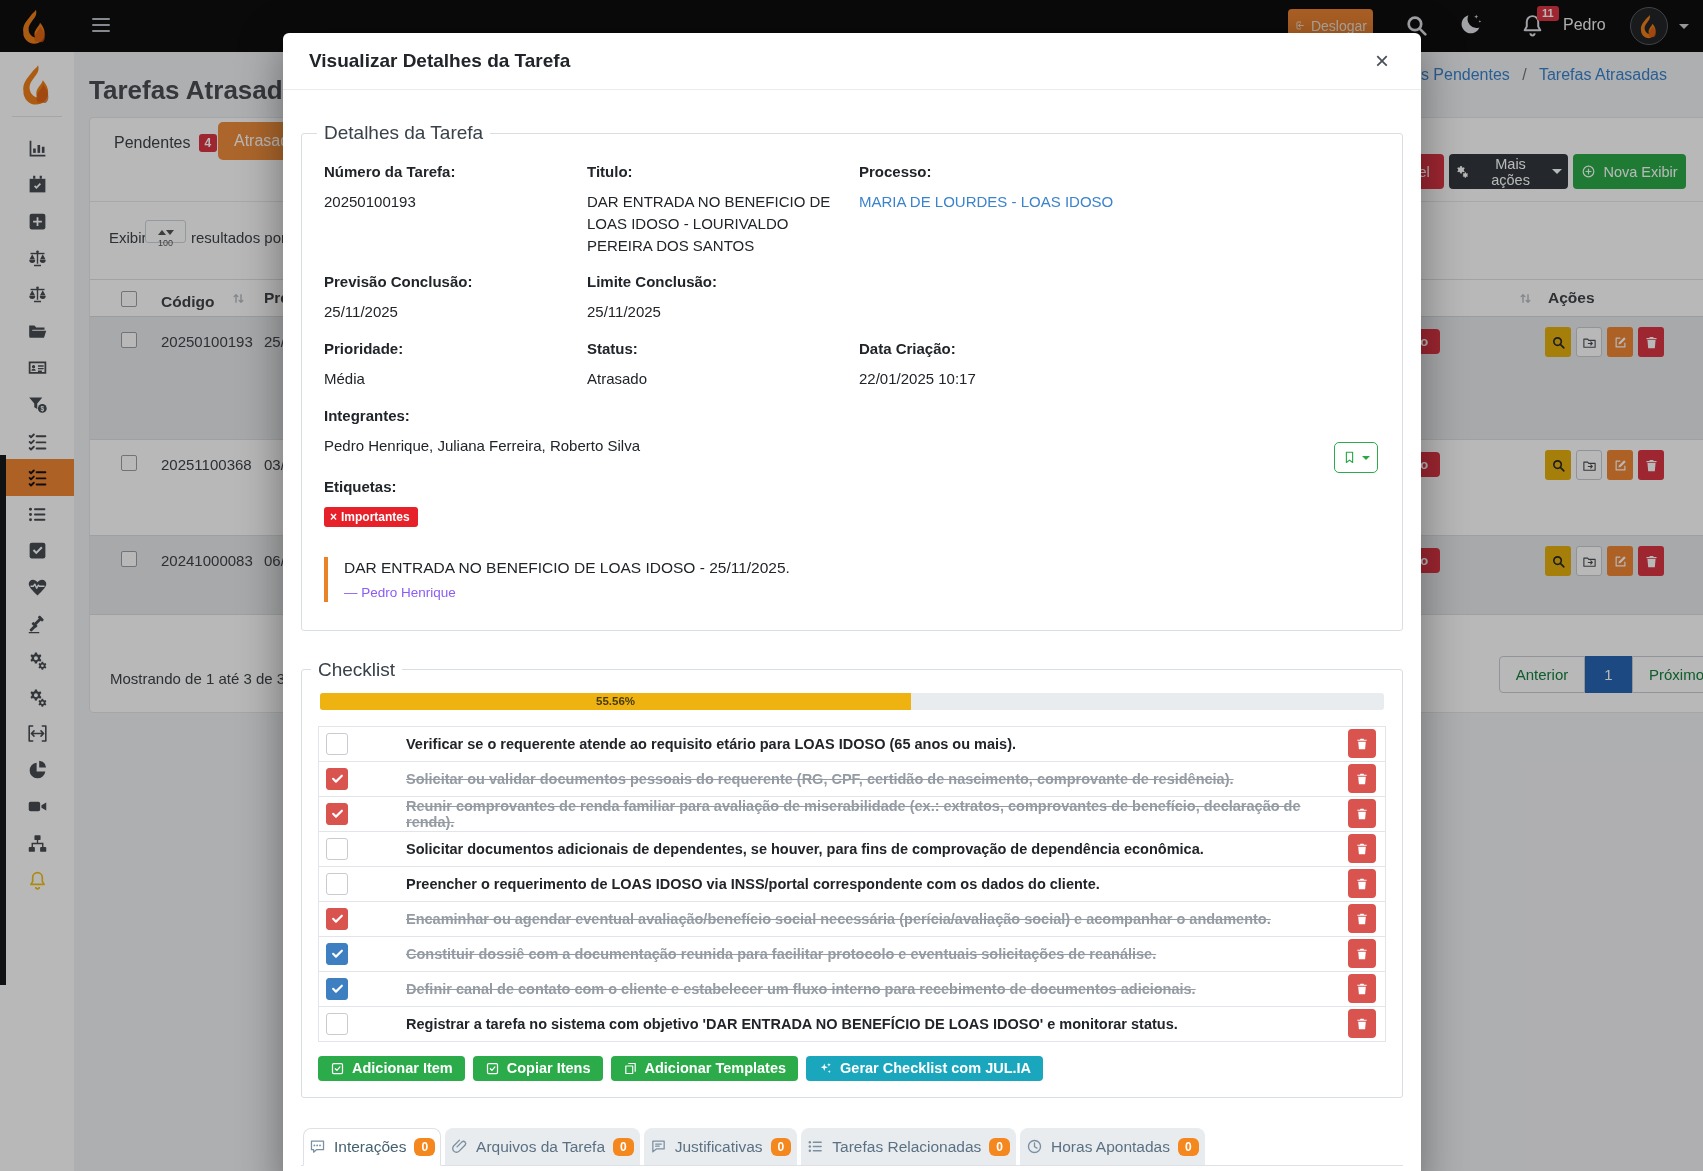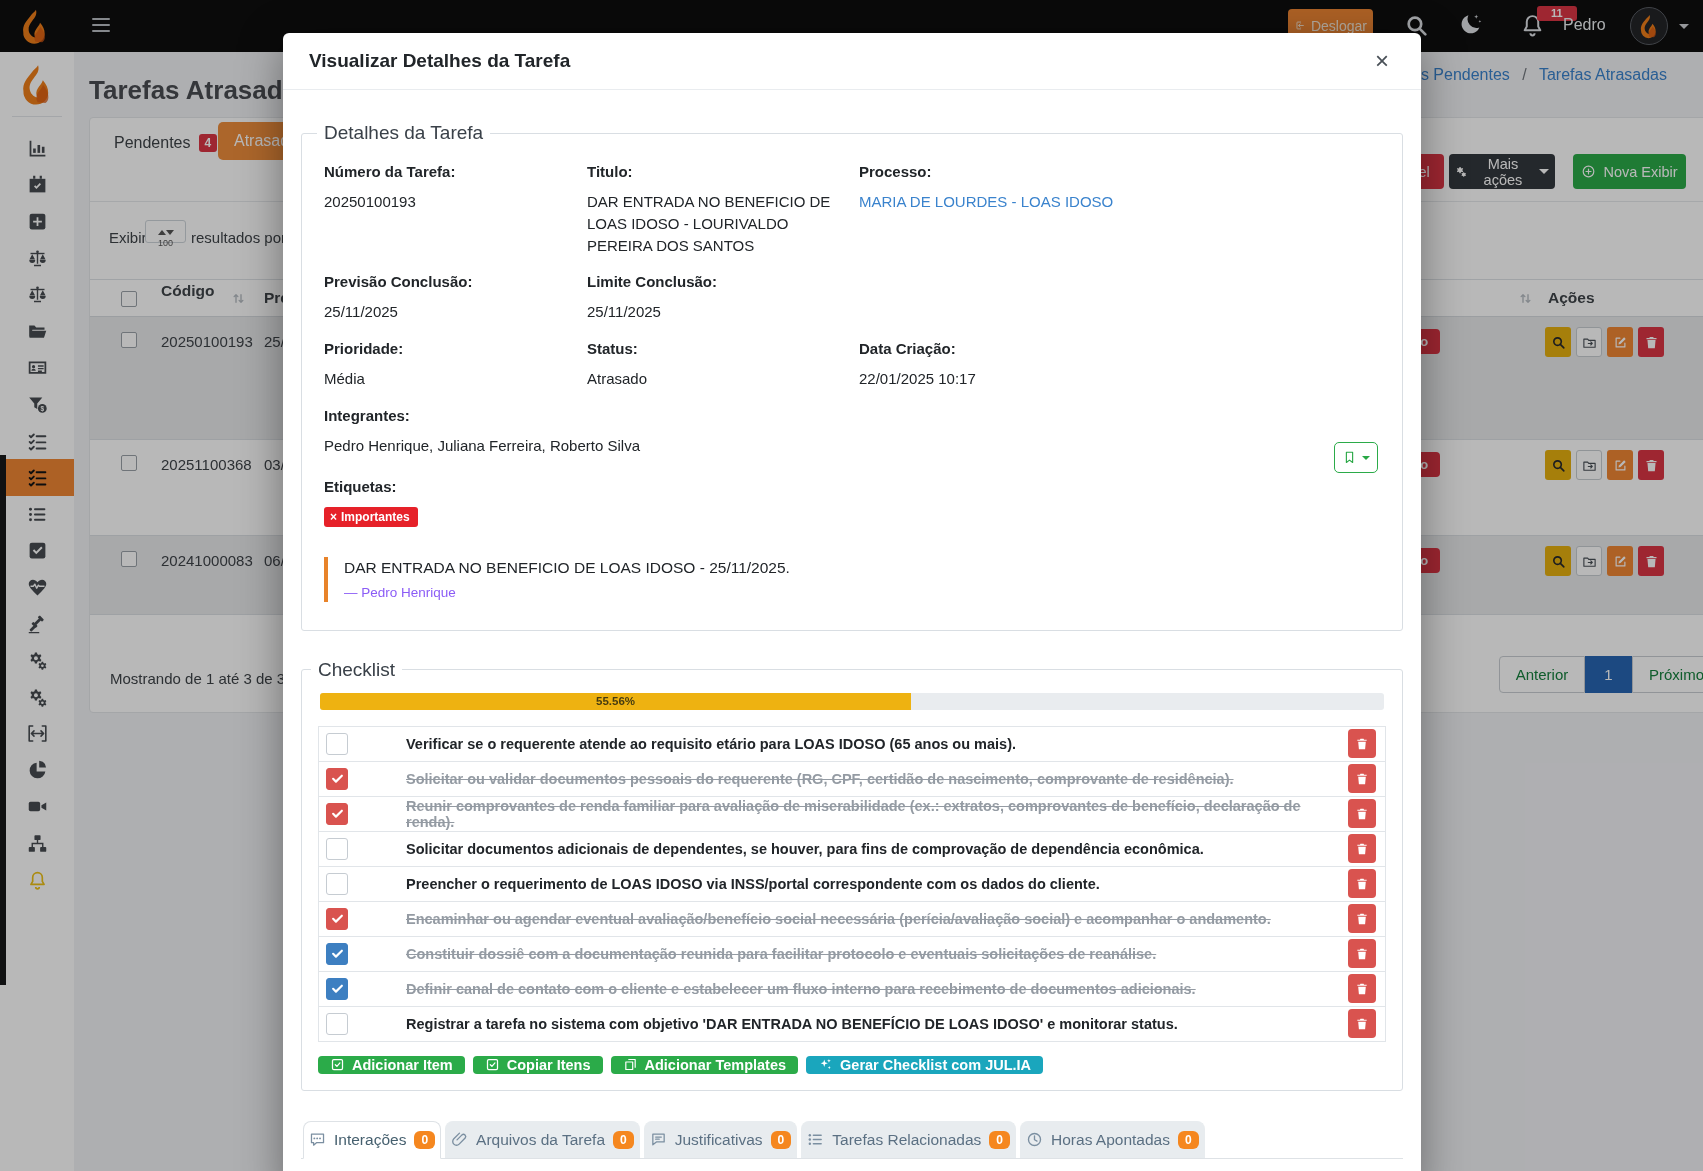--- a/index.html
+++ b/index.html
@@ -16,21 +16,21 @@
   .tb-logout{position:absolute;left:1288px;top:9px;height:33px;width:85px;border:none;border-radius:4px;
     background:var(--accent-orange,#f08734);color:#fbeedd;font:14px "Liberation Sans",sans-serif;
     display:flex;align-items:center;justify-content:center;gap:6px;cursor:pointer;}
   .tb-logout .ic{width:15px;height:15px;display:inline-flex;}
   .tb-ic{position:absolute;top:13px;width:25px;height:25px;color:#dfe2e6;display:inline-flex;}
   .tb-ic svg{width:100%;height:100%;}
   .tb-search{left:1404px;}
   .tb-moon{left:1458px;top:12px;}
   .tb-bell{left:1520px;}
   .tb-badge{position:absolute;left:1537px;top:6px;background:var(--danger,#dc3545);color:#fff;
-    font-size:11px;font-weight:bold;border-radius:3px;padding:1px 14px;line-height:13px;}
+    font-size:11px;font-weight:bold;border-radius:3px;padding:1px 5px;line-height:13px;}
   .tb-user{position:absolute;left:1563px;top:16px;color:#eef1f3;font-size:16px;}
   .avatar{position:absolute;left:1630px;top:7px;width:38px;height:38px;border-radius:50%;
     background:#232428;border:1px solid #595d63;display:flex;align-items:center;justify-content:center;}
   .avatar svg{width:26px;height:26px;}
   .tb-caret{position:absolute;left:1679px;top:24px;width:0;height:0;border-left:5px solid transparent;
     border-right:5px solid transparent;border-top:5px solid #cfd2d6;}
 
   
   .sidebar{position:absolute;left:0;top:52px;width:74px;height:1119px;background:#ffffff;z-index:5;}
   .side-logo{position:absolute;left:15px;top:10px;width:44px;height:44px;}
@@ -57,40 +57,40 @@
   .card-tabs{position:absolute;left:24px;top:16px;display:flex;align-items:center;gap:8px;font-size:16px;}
   .tab-badge{background:var(--danger,#dc3545);color:#fff;font-size:12px;font-weight:bold;
     border-radius:3px;padding:2px 6px;}
   .tab-orange{position:absolute;left:128px;top:4px;width:132px;height:38px;border-radius:5px;
     background:var(--tab-orange,#ef8e3c);color:#fff;font-size:16px;display:flex;align-items:center;
     padding-left:16px;cursor:pointer;}
   .tb-btn{position:absolute;top:36px;height:35px;border:none;border-radius:4px;color:#fff;
     font:14.5px "Liberation Sans",sans-serif;display:flex;align-items:center;justify-content:center;
     gap:7px;cursor:pointer;}
   .btn-excel{left:1290px;width:64px;background:var(--danger,#dc3545);}
-  .btn-more{left:1359px;width:106px;background:#33383d;}
+  .btn-more{left:1359px;width:119px;background:#33383d;}
   .btn-new{left:1483px;width:113px;background:var(--success,#2bab49);}
   .tb-btn .ic{width:15px;height:15px;display:inline-flex;}
   .card-divider{position:absolute;left:0;top:83px;width:100%;border-top:1px solid #e6e9ec;}
   .exibir-label{position:absolute;left:19px;top:111px;font-size:15px;}
   .exibir-suffix{position:absolute;left:101px;top:111px;font-size:15px;}
   .spinner{position:absolute;left:55px;top:102px;width:41px;height:23px;border:1px solid #ced4da;
     border-radius:3px;background:#fff;text-align:center;}
   .spinner .arrows{margin-top:4px;line-height:5px;}
   .spinner .tri-u{display:inline-block;width:0;height:0;border-left:4px solid transparent;
     border-right:4px solid transparent;border-bottom:5px solid #555;}
   .spinner .tri-d{display:inline-block;width:0;height:0;border-left:4px solid transparent;
     border-right:4px solid transparent;border-top:5px solid #555;}
   .spinner .val{font-size:9px;color:#555;line-height:9px;}
 
   .thead{position:absolute;left:0;top:161px;width:100%;height:38px;border-top:1px solid #dee2e6;
     border-bottom:1px solid #d7dbdf;font-weight:bold;font-size:15.5px;color:#3f4449;}
   .chk{position:absolute;width:16px;height:16px;border:1px solid #9aa1a8;border-radius:2px;background:#fff;}
   .th-chk{left:31px;top:11px;}
-  .th-codigo{position:absolute;left:71px;top:2px;}
+  .th-codigo{position:absolute;left:71px;top:13px;}
   .th-pre{position:absolute;left:174px;top:9px;}
   .th-acoes{position:absolute;left:1458px;top:9px;}
   .sort-ic{position:absolute;width:15px;height:15px;color:#b6bcc2;}
   .sort-1{left:141px;top:11px;}
   .sort-2{left:1428px;top:11px;}
   .trow{position:absolute;left:0;width:100%;border-bottom:1px solid #dbdfe3;font-size:15px;}
   .row-a{top:199px;height:123px;background:#e9eaec;}
   .row-b{top:322px;height:96px;background:#fff;}
   .row-c{top:418px;height:79px;background:#e9eaec;}
   .trow .chk{left:31px;top:15px;}
@@ -155,21 +155,21 @@
     flex:none;display:flex;align-items:center;justify-content:center;cursor:pointer;}
   .chk-box svg{width:15px;height:15px;}
   .chk-box.red{background:var(--check-red,#d9534f);border-color:var(--check-red,#d9534f);}
   .chk-box.blue{background:var(--check-blue,#3d7fc1);border-color:var(--check-blue,#3d7fc1);}
   .chk-text{flex:1;margin-left:12px;font-size:14.5px;font-weight:bold;color:#212529;}
   .chk-text.done{color:#949ba3;text-decoration:line-through;}
   .chk-trash{width:28px;height:29px;flex:none;border:none;border-radius:4px;background:var(--check-red,#d9534f);
     color:#fff;display:flex;align-items:center;justify-content:center;cursor:pointer;padding:0;}
   .chk-trash .ic{width:14px;height:14px;display:inline-flex;}
   .chk-buttons{display:flex;gap:8px;margin-top:14px;}
-  .mbtn{height:18px;border:none;border-radius:4px;color:#fff;font:bold 14.5px "Liberation Sans",sans-serif;
+  .mbtn{height:25px;border:none;border-radius:4px;color:#fff;font:bold 14.5px "Liberation Sans",sans-serif;
     padding:0 12px;display:flex;align-items:center;gap:7px;cursor:pointer;}
   .mbtn .ic{width:15px;height:15px;display:inline-flex;}
   .mbtn.green{background:var(--success,#2bab49);}
   .mbtn.teal{background:var(--teal,#1aa6bd);}
 
   .mtabs{display:flex;gap:4px;margin-top:30px;border-bottom:1px solid #dee2e6;padding:0 2px;}
   .mtab{display:flex;align-items:center;gap:8px;padding:9px 5px;border-radius:8px 8px 0 0;
     background:#e8ecef;border:1px solid #e8ecef;border-bottom:none;color:#5b7083;font-size:15.5px;
     cursor:pointer;margin-bottom:0;}
   .mtab.active{background:#fff;border:1px solid #dee2e6;border-bottom:1px solid #fff;margin-bottom:-1px;

